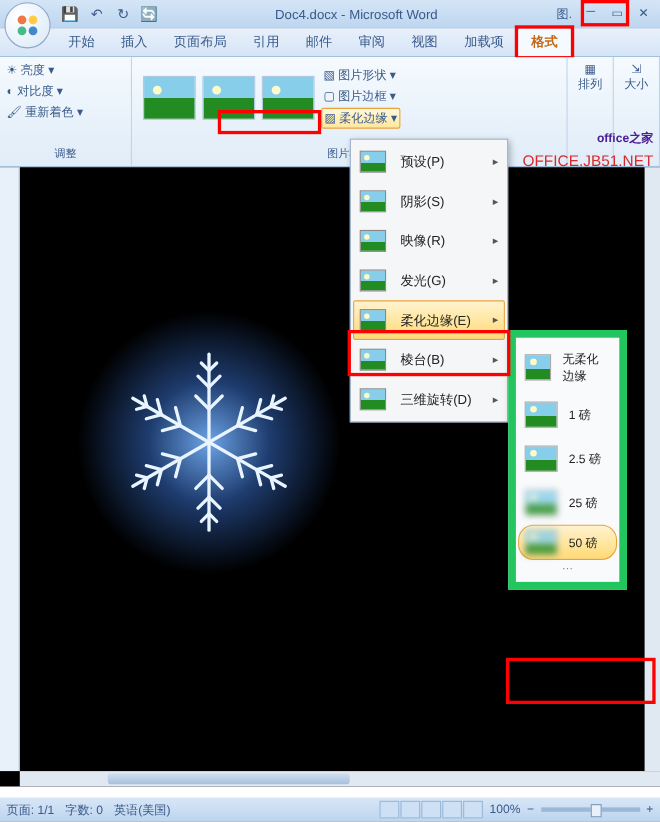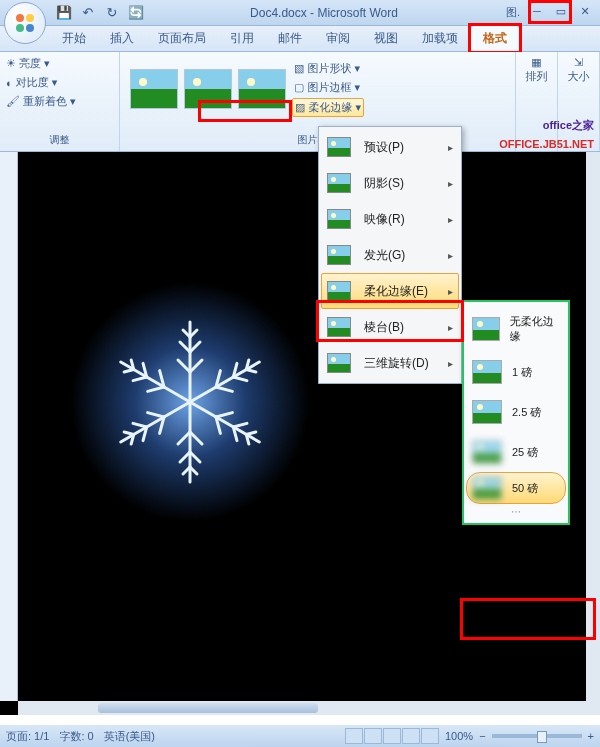--- a/index.html
+++ b/index.html
@@ -30,40 +30,40 @@
 .style-thumb { width: 48px; height: 40px; border: 1px solid #b0c8e0; background: linear-gradient(to bottom, #87ceeb 50%, #228b22 50%); position: relative; }
 .style-thumb::after { content: ""; position: absolute; top: 8px; left: 8px; width: 8px; height: 8px; background: #fffbc8; border-radius: 50%; }
 .style-options { display: flex; flex-direction: column; gap: 2px; font-size: 11px; color: #3a5a8a; }
 .style-opt { display: flex; align-items: center; gap: 3px; padding: 1px 2px; }
 .style-opt.highlighted { background: linear-gradient(#fff8dd,#ffe79b); border: 1px solid #e8a33d; border-radius: 2px; }
 .red-box-effect { position: absolute; border: 3px solid #f00; }
 .arrange-group { padding: 4px 6px; text-align: center; }
 .big-btn { font-size: 11px; color: #3a5a8a; }
 
 .watermark { position: absolute; right: 6px; top: 118px; font-size: 11px; color: #4c1d95; font-weight: bold; z-index: 5; }
-.watermark-sub { position: absolute; right: 6px; top: 138px; font-size: 11px; color: #d82a2a; font-weight: bold; }
+.watermark-sub { position: absolute; right: 6px; top: 138px; font-size: 14px; color: #d82a2a; }
 
 .doc-area { position: absolute; top: 152px; left: 0; right: 0; bottom: 32px; background: #000; }
 .ruler-v { position: absolute; left: 0; top: 0; bottom: 14px; width: 18px; background: #e8f0fa; border-right: 1px solid #b0c0d8; }
 .snowflake { position: absolute; left: 60px; top: 120px; width: 260px; height: 260px; }
 .glow { position: absolute; inset: 0; background: radial-gradient(circle, rgba(120,180,255,0.9) 0%, rgba(60,120,220,0.5) 30%, rgba(0,0,0,0) 65%); }
 .flake svg { position: absolute; left: 50%; top: 50%; transform: translate(-50%,-50%); }
 .scroll-h { position: absolute; bottom: 0; left: 18px; right: 0; height: 14px; background: #e0e8f2; }
 .scroll-thumb-h { position: absolute; left: 80px; width: 220px; top: 2px; bottom: 2px; background: linear-gradient(#d0dff0,#a8c0dc); border-radius: 3px; }
 .scroll-v { position: absolute; right: 0; top: 0; bottom: 14px; width: 14px; background: #e0e8f2; }
 
 .effects-menu { position: absolute; left: 318px; top: 126px; width: 144px; background: #f4f6f8; border: 1px solid #9ab0cc; box-shadow: 2px 2px 6px rgba(0,0,0,0.3); z-index: 30; padding: 2px; }
 .effects-menu .mi { display: flex; align-items: center; padding: 8px 6px; font-size: 12px; color: #222; gap: 13px; position: relative; }
 .effects-menu .mi .ico { width: 24px; height: 20px; background: linear-gradient(to bottom, #87ceeb 55%, #228b22 55%); border: 1px solid #888; position: relative; }
 .effects-menu .mi .ico::after { content:""; position:absolute; top:3px; left:3px; width:5px; height:5px; background:#fffbc8; border-radius:50%; }
 .effects-menu .mi .arr { margin-left: auto; font-size: 10px; color: #555; }
 .effects-menu .mi.highlighted { background: linear-gradient(#fff3cf,#ffda75); border: 1px solid #e8a33d; border-radius: 2px; padding: 7px 5px; }
 .red-box-menu { position: absolute; border: 3px solid #f00; z-index: 35; }
 
-.submenu { position: absolute; left: 462px; top: 300px; width: 108px; background: #f9fafb; border: 2px solid #22c55e; box-shadow: 2px 2px 6px rgba(0,0,0,0.3); z-index: 30; padding: 4px 2px; }
+.submenu { position: absolute; left: 462px; top: 300px; width: 108px; background: #f9fafb; border: 7px solid #22c55e; box-shadow: 2px 2px 6px rgba(0,0,0,0.3); z-index: 30; padding: 4px 2px; }
 .submenu .si { display: flex; align-items: center; padding: 8px 6px; font-size: 11px; color: #222; gap: 10px; }
 .submenu .si .thumb { width: 30px; height: 24px; background: linear-gradient(to bottom, #87ceeb 55%, #228b22 55%); border: 1px solid #aaa; position: relative; }
 .submenu .si .thumb::after { content:""; position:absolute; top:3px; left:4px; width:6px; height:6px; background:#fffbc8; border-radius:50%; }
 .submenu .si .thumb.soft { filter: blur(1.5px); }
 .submenu .si .thumb.softer { filter: blur(3px); opacity:0.8; }
 .submenu .si.highlighted { background: linear-gradient(#fff3cf,#ffda75); border: 1px solid #e8a33d; border-radius: 14px; padding: 3px 5px; }
 .submenu .dots { text-align: center; color: #888; font-size: 10px; padding: 2px; }
 .red-box-sub { position: absolute; border: 3px solid #f00; z-index: 35; }
 
 .statusbar { position: absolute; bottom: 0; left: 0; right: 0; height: 22px; background: linear-gradient(#d8e7f7,#bcd4ee); display: flex; align-items: center; font-size: 11px; color: #3a5a8a; padding: 0 6px; gap: 10px; }

